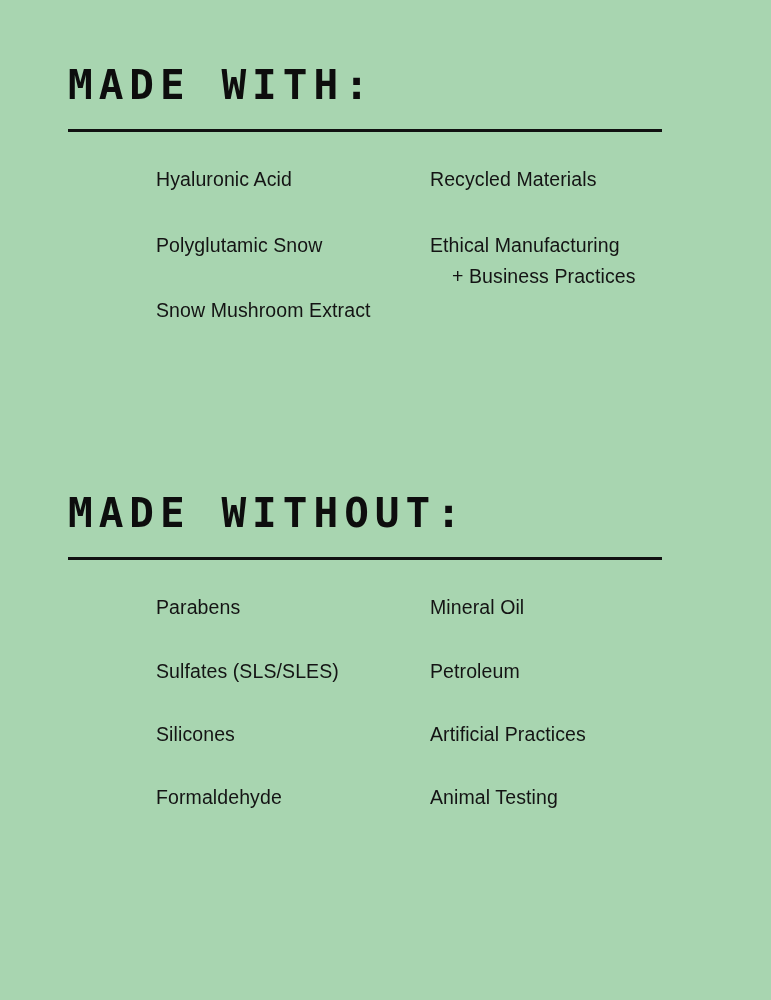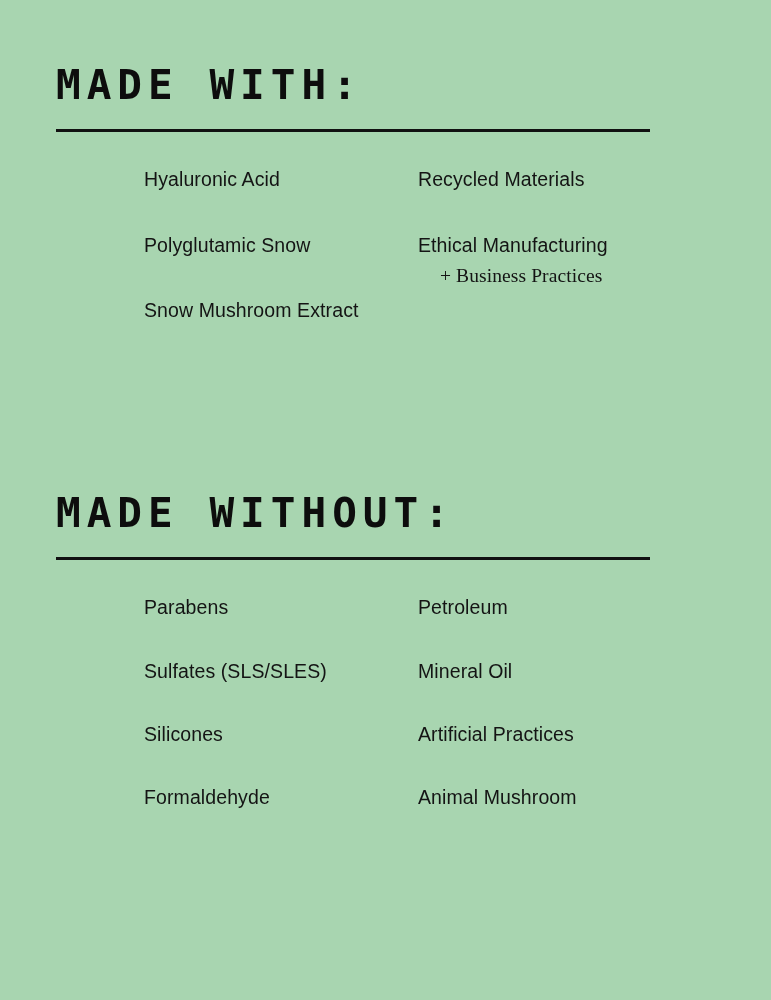--- a/index.html
+++ b/index.html
@@ -15,21 +15,21 @@
     overflow: hidden;
   }
   .page {
     position: relative;
     width: 771px;
     height: 1000px;
     box-sizing: border-box;
   }
   .section {
     position: absolute;
-    left: 0;
+    left: 12px;
     width: 706px;
   }
   .section.made-with { top: 60px; }
   .section.made-without { top: 488px; }
 
   .section-heading {
     margin: 0;
     padding: 0 0 0 56px;
     font-family: "DejaVu Sans Mono", "Liberation Mono", monospace;
     font-size: 41px;
@@ -61,21 +61,20 @@
     line-height: 1.35;
     color: #141414;
     margin-bottom: 39px;
     letter-spacing: 0.1px;
   }
   .item:last-child { margin-bottom: 0; }
   .item .sub {
     display: block;
     padding-left: 22px;
     margin-top: 5px;
-    font-family: Liberation Serif, serif;
   }
   .section.made-without .item { margin-bottom: 37px; }
 </style>
 </head>
 <body>
 
 <div class="page">
 
   <div class="section made-with">
     <h1 class="section-heading">MADE WITH:</h1>
@@ -100,21 +99,21 @@
     <h1 class="section-heading">MADE WITHOUT:</h1>
     <div class="heading-rule"></div>
     <div class="columns">
       <div class="col left">
         <div class="item">Parabens</div>
         <div class="item">Sulfates (SLS/SLES)</div>
         <div class="item">Silicones</div>
         <div class="item">Formaldehyde</div>
       </div>
       <div class="col right">
+        <div class="item">Mineral Oil</div>
         <div class="item">Petroleum</div>
-        <div class="item">Mineral Oil</div>
         <div class="item">Artificial Practices</div>
-        <div class="item">Animal Mushroom</div>
+        <div class="item">Animal Testing</div>
       </div>
     </div>
   </div>
 
 </div>
 
 </body></html>

